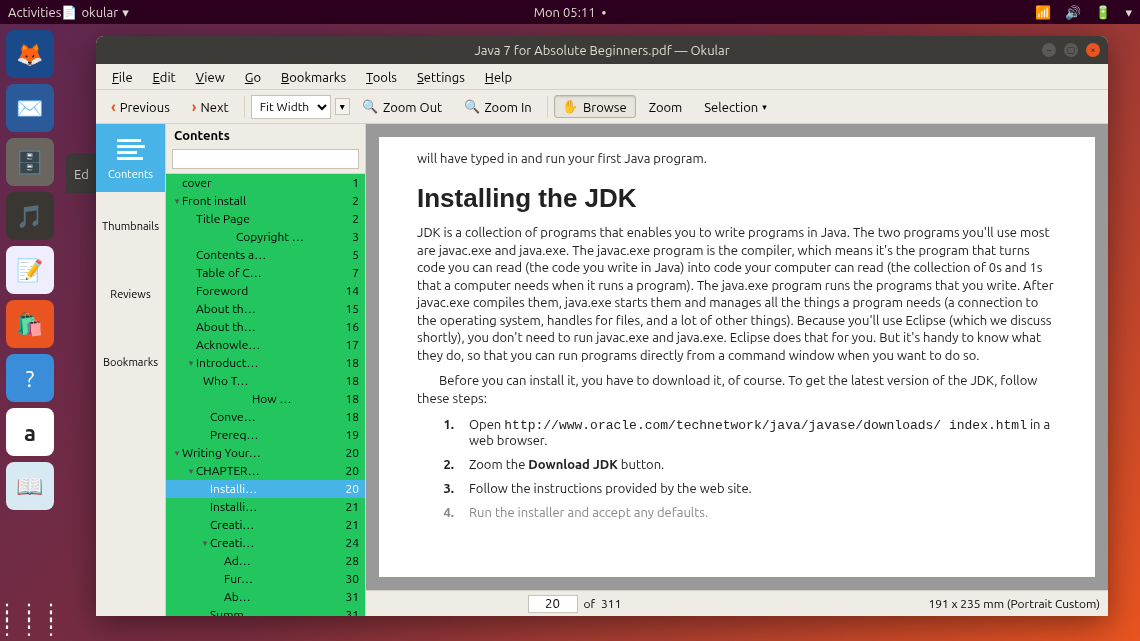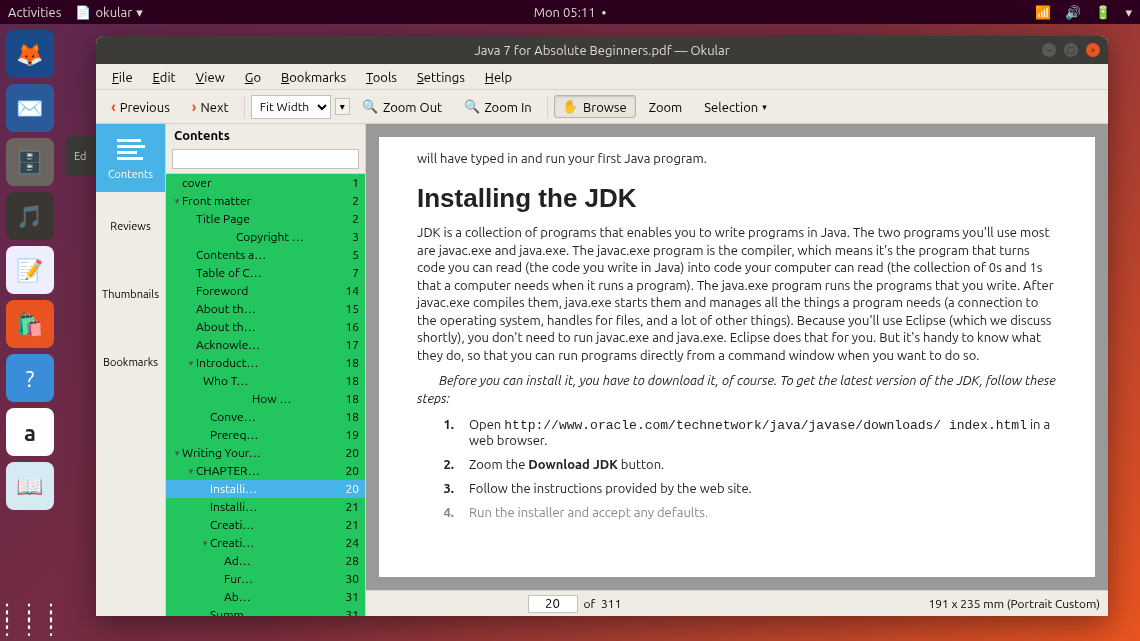--- a/index.html
+++ b/index.html
@@ -1,30 +1,30 @@
 <!DOCTYPE html>
 <html><head>
 <meta charset="utf-8">
 <style>
 * { margin: 0; padding: 0; box-sizing: border-box; font-family: Ubuntu, "Segoe UI", sans-serif; }
 body { width: 1140px; height: 641px; background: linear-gradient(135deg, #5e2750 0%, #7b2d3e 50%, #e95420 100%); overflow: hidden; position: relative; }
 
 
 .topbar { height: 24px; background: #2c001e; color: #dfdbd2; display: flex; align-items: center; padding: 0 8px; font-size: 13px; }
-.topbar .left { display: flex; gap: 14px; align-items: center; }
+.topbar .left { display: flex; align-items: center; }
 .topbar .center { position: absolute; left: 50%; transform: translateX(-50%); display:flex; align-items:center; gap:6px; }
 .topbar .right { margin-left: auto; display: flex; gap: 14px; align-items: center; }
 
 
 .launcher { position: absolute; left: 0; top: 24px; width: 60px; height: calc(100% - 24px); display: flex; flex-direction: column; align-items: center; padding-top: 6px; gap: 6px; }
 .launcher .app { width: 48px; height: 48px; border-radius: 8px; display: flex; align-items: center; justify-content: center; font-size: 22px; }
 .launcher .dots { margin-top: auto; margin-bottom: 10px; color: #fff; font-size: 20px; letter-spacing: 2px; line-height: 8px; }
 
 
-.bgwin { position: absolute; left: 66px; top: 136px; width: 40px; height: 40px; background: #3c3b37; border-radius: 6px 0 0 0; color: #ccc; font-size: 11px; padding: 14px 4px 0 8px; }
+.bgwin { position: absolute; left: 66px; top: 153px; width: 40px; height: 40px; background: #3c3b37; border-radius: 6px 0 0 0; color: #ccc; font-size: 13px; padding: 14px 4px 0 8px; }
 
 
 .okular { position: absolute; left: 96px; top: 36px; width: 1012px; height: 580px; background: #efece6; border-radius: 8px 8px 0 0; box-shadow: 0 8px 30px rgba(0,0,0,0.4); display: flex; flex-direction: column; overflow: hidden; }
 .titlebar { height: 28px; background: #3c3b37; color: #dfdbd2; display: flex; align-items: center; justify-content: center; position: relative; font-size: 13px; }
 .titlebar .winbtns { position: absolute; right: 8px; display: flex; gap: 8px; }
 .titlebar .winbtn { width: 14px; height: 14px; border-radius: 50%; background: #5a5955; display:flex; align-items:center; justify-content:center; font-size:9px; color:#2a2a28; }
 .titlebar .winbtn.close { background: #e95420; }
 
 .menubar { height: 26px; display: flex; align-items: center; padding: 0 8px; gap: 4px; border-bottom: 1px solid #d6d2ca; font-size: 13px; }
 .menubar .item { padding: 2px 8px; cursor: default; }
@@ -54,21 +54,21 @@
 .tree .row.sel { background: #48b3e6; color: #fff; }
 .tree .label { flex: 1; overflow: hidden; text-overflow: ellipsis; }
 .tree .pg { width: 24px; text-align: right; }
 .tree .tw { width: 10px; display: inline-block; text-align: center; font-size: 9px; color: #555; }
 
 .docarea { flex: 1; display: flex; flex-direction: column; background: #999; min-width: 0; }
 .page { flex: 1; background: #fff; margin: 13px; padding: 14px 38px; overflow: hidden; font-family: Georgia, 'Times New Roman', serif; color: #222; }
 .page .intro { font-size: 13px; margin-bottom: 18px; }
 .page h2 { font-family: Arial, sans-serif; font-size: 26px; font-weight: bold; margin: 12px 0 10px; }
 .page .para { font-size: 13px; line-height: 1.35; margin-bottom: 8px; }
-.page .indent { text-indent: 22px; font-style: italic; }
+.page .indent { text-indent: 22px; }
 .page ol { margin: 10px 0 0 40px; font-size: 13px; }
 .page ol li { margin-bottom: 10px; padding-left: 12px; }
 .page ol li::marker { font-weight: bold; }
 .page code { font-family: "Courier New", monospace; }
 
 .statusbar { height: 26px; background: #efece6; border-top: 1px solid #d6d2ca; display: flex; align-items: center; font-size: 12px; padding: 0 8px; }
 .statusbar .pagebox { margin-left: auto; margin-right: auto; display: flex; align-items: center; gap: 6px; }
 .statusbar .pagebox input { width: 50px; height: 18px; text-align: center; border: 1px solid #c7c2b9; }
 .statusbar .dims { margin-left: auto; }
 </style>
@@ -168,42 +168,42 @@
       <div class="tab active">
         <svg class="ticon" viewBox="0 0 32 28">
             <rect x="2" y="3" width="24" height="3" fill="#fff"></rect>
             <rect x="2" y="9" width="28" height="3" fill="#fff"></rect>
             <rect x="2" y="15" width="20" height="3" fill="#fff"></rect>
             <rect x="2" y="21" width="26" height="3" fill="#fff"></rect>
           </svg>
         <span>Contents</span>
       </div>
       <div class="tab">
+          <span>Thumbnails</span>
+        </div>
+      <div class="tab">
           <span>Reviews</span>
-        </div>
-      <div class="tab">
-          <span>Thumbnails</span>
         </div>
       <div class="tab">
           <span>Bookmarks</span>
         </div>
     </div>
 
     <div class="contents-panel">
       <div class="header">Contents</div>
       <div class="search"><input placeholder="" style=""></div>
       <div class="tree" id="toc">
           <div class="row" style="padding-left: 6px;">
             <span class="tw"></span>
             <span class="label">cover</span>
             <span class="pg">1</span>
           </div>
           <div class="row" style="padding-left: 6px;">
             <span class="tw">▾</span>
-            <span class="label">Front matter</span>
+            <span class="label">Front install</span>
             <span class="pg">2</span>
           </div>
           <div class="row" style="padding-left: 20px;">
             <span class="tw"></span>
             <span class="label">Title Page</span>
             <span class="pg">2</span>
           </div>
           <div class="row" style="padding-left: 20px; margin-left: 40px;">
             <span class="tw"></span>
             <span class="label">Copyright …</span>

